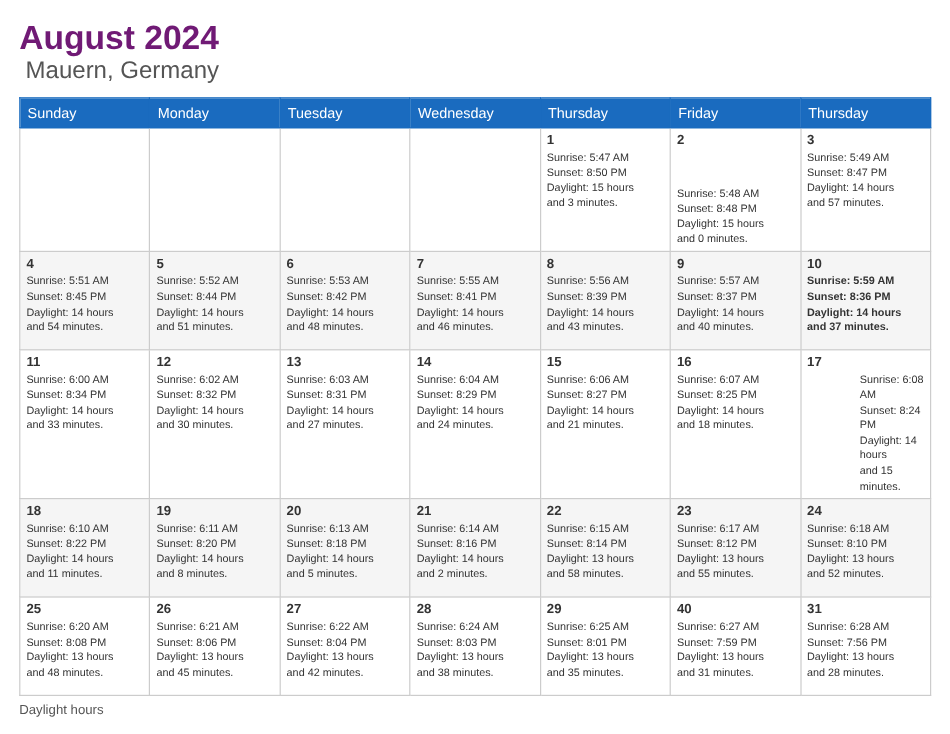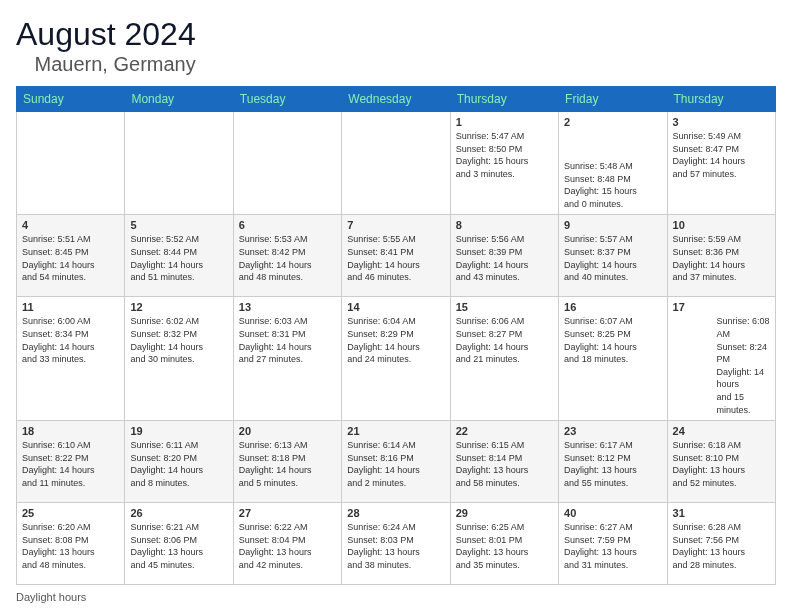--- a/index.html
+++ b/index.html
@@ -35,36 +35,36 @@
     .logo-blue { color: #1a6bbf; }
     .logo-icon {
       width: 28px;
       height: 28px;
       margin-left: 2px;
     }
     .title-block {
       text-align: right;
     }
     .month-year {
-      font-size: 32px;
-      color: #0f172a;
-      font-weight: normal;
+      font-size: 28px;
+      color: #701a75;
+      font-weight: bold;
     }
     .location {
       font-size: 20px;
       color: #555;
     }
     .calendar {
       width: 100%;
       border-collapse: collapse;
       font-size: 10px;
     }
     .calendar th {
       background: #1a6bbf;
-      color: #86efac;
+      color: #ffffff;
       text-align: left;
       padding: 5px 6px;
       font-size: 12px;
       font-weight: normal;
       border: 1px solid #1a6bbf;
       margin-top: 45px;
     }
     .calendar td {
       border: 1px solid #ccc;
       vertical-align: top;
@@ -184,21 +184,21 @@
           </td>
           <td style="background: rgb(245, 245, 245);">
             <div class="day-num">9</div>
             <div class="day-info" style="white-space: pre-line;">Sunrise: 5:57 AM
 Sunset: 8:37 PM
 Daylight: 14 hours
 and 40 minutes.</div>
           </td>
           <td style="background: rgb(245, 245, 245);">
             <div class="day-num">10</div>
-            <div class="day-info" style="white-space: pre-line;">Sunrise: 5:59 AM
+            <div class="day-info" style="white-space: pre-line; font-weight: bold;">Sunrise: 5:59 AM
 Sunset: 8:36 PM
 Daylight: 14 hours
 and 37 minutes.</div>
           </td>
         </tr>
         <tr>
           <td>
             <div class="day-num">11</div>
             <div class="day-info" style="white-space: pre-line;">Sunrise: 6:00 AM
 Sunset: 8:34 PM

